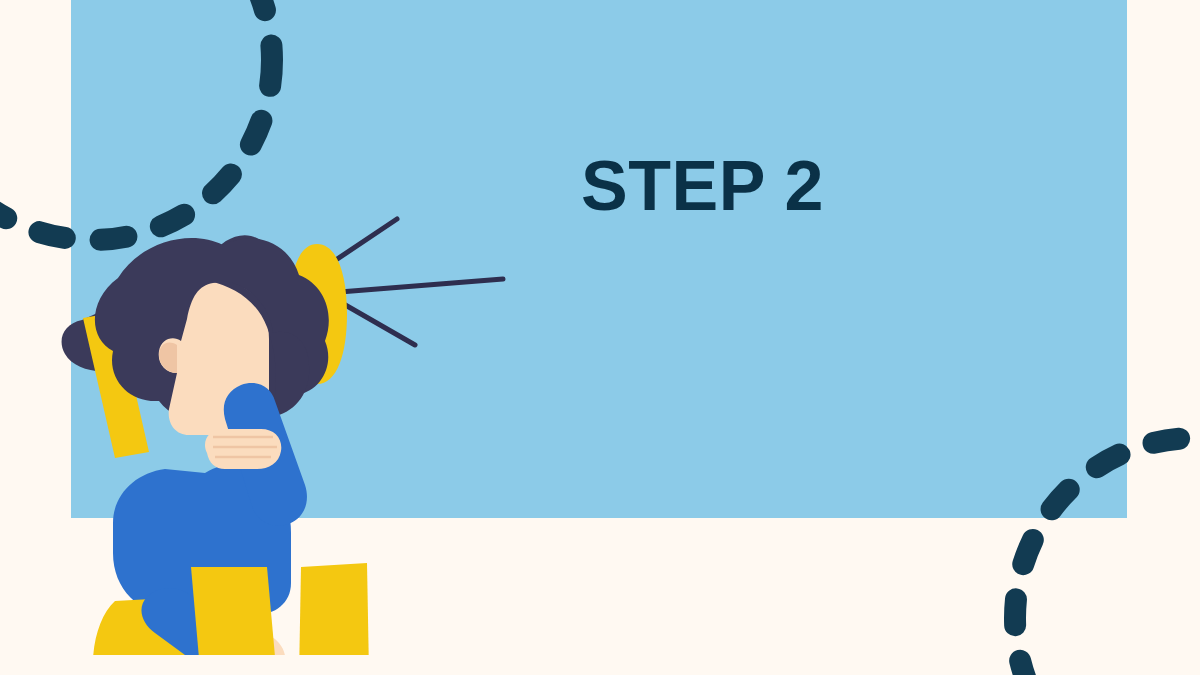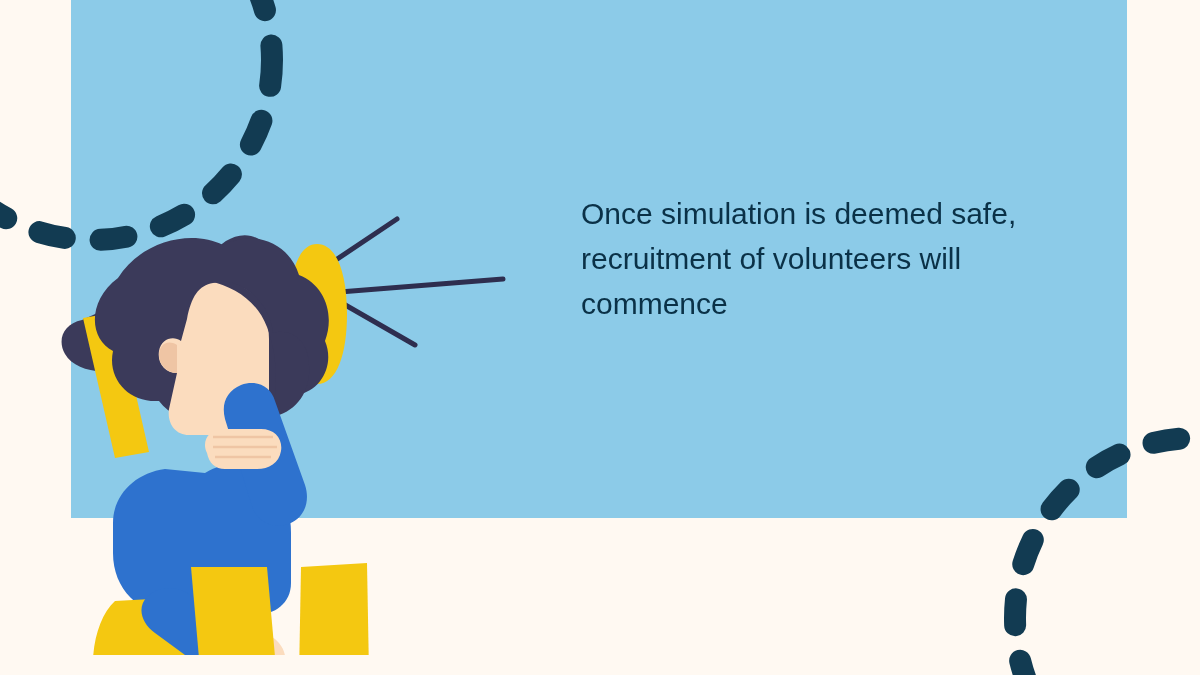--- a/index.html
+++ b/index.html
@@ -238,16 +238,16 @@
     <path fill="#35356B" d="M 228 556
              C 240 542 262 540 278 550
              C 294 560 304 576 302 586
              C 300 596 284 600 266 598
              C 246 596 230 586 224 574
              C 220 566 222 560 228 556 Z" transform="translate(4,-14)"></path>
 
   </svg>
 
   <div class="textblock">
-    <p class="subcopy">Once simulation is deemed safe, recruitment of volunteers will commence</p>
+    <h1 class="headline">STEP 2</h1>
   </div>
 
 </div>
 
 </body></html>

